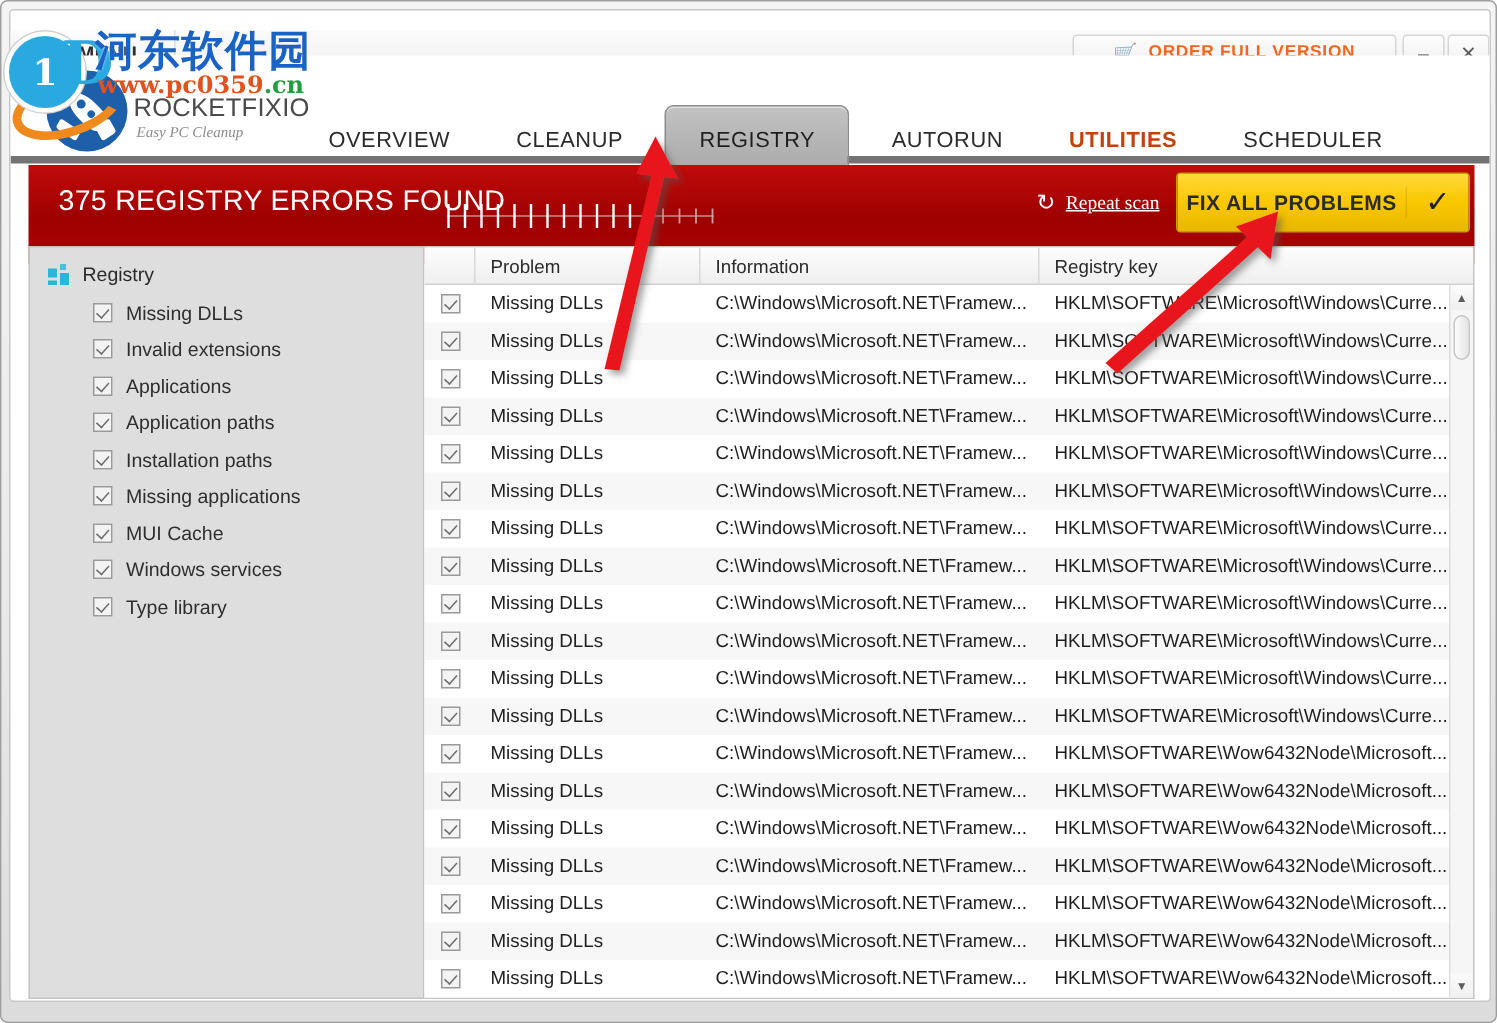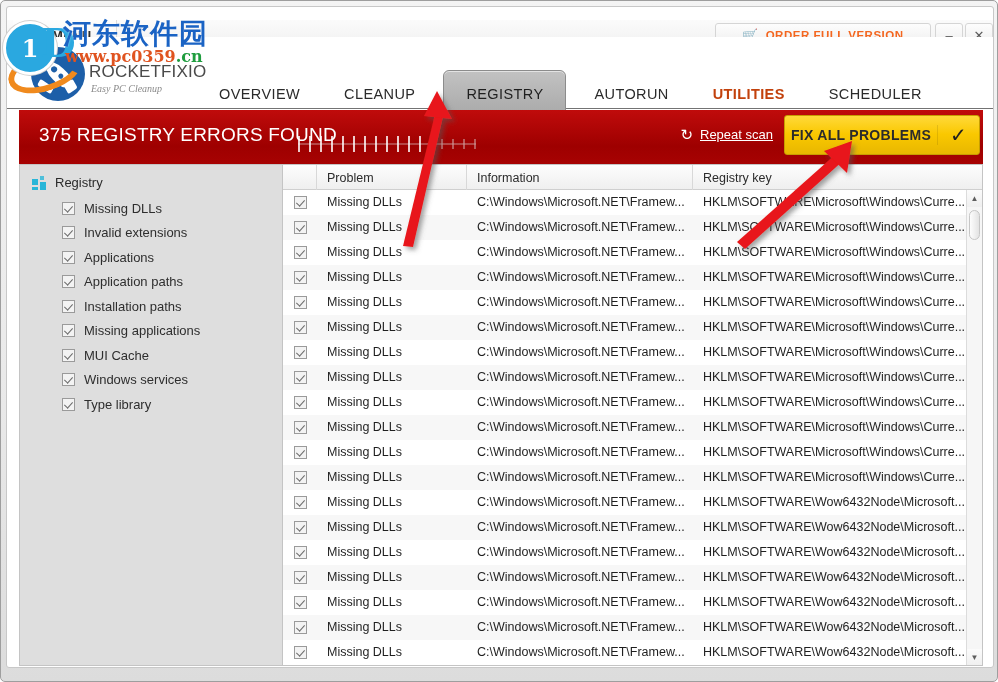--- a/index.html
+++ b/index.html
@@ -82,21 +82,21 @@
   }
   #minimize-button { right: 32px; }
   #close-button { right: 2px; }
 
   
   #header {
     position: absolute;
     left: 0; top: 30px;
     width: 988px; height: 72px;
     background: #ffffff;
-    border-bottom: 1px solid #737373;
+    border-bottom: 5px solid #737373;
   }
 
   
   #logo-area { position: absolute; left: 24px; top: 4px; width: 200px; height: 64px; }
   #logo-mark {
     position: absolute; left: 0; top: 6px;
     width: 54px; height: 54px; border-radius: 50%;
     background: #1d5fa8;
     overflow: hidden;
   }
@@ -173,21 +173,21 @@
     position: absolute; left: 290px; top: 127px;
     width: 180px; height: 20px;
   }
   #repeat-scan {
     position: absolute; right: 210px; top: 17px;
     display: flex; align-items: center; gap: 7px;
     cursor: pointer;
   }
   #repeat-scan-icon { color:#ffffff; font-size: 15px; line-height: 1; }
   #repeat-scan-label {
-    font-size: 13px; color: #ffffff; text-decoration: underline;
+    font-size: 13px; color: #ffffff; text-decoration: underline; font-family: Liberation Serif, serif;
   }
   #fix-all-button {
     position: absolute; right: 3px; top: 5px;
     width: 196px; height: 40px;
     background: linear-gradient(180deg,#ffd93a 0%, #fac800 48%, #e8b700 100%);
     border: 1px solid #c79e00;
     border-radius: 3px;
     display: flex; align-items: center; cursor: pointer; margin-left: 36px;
   }
   #fix-all-label {

